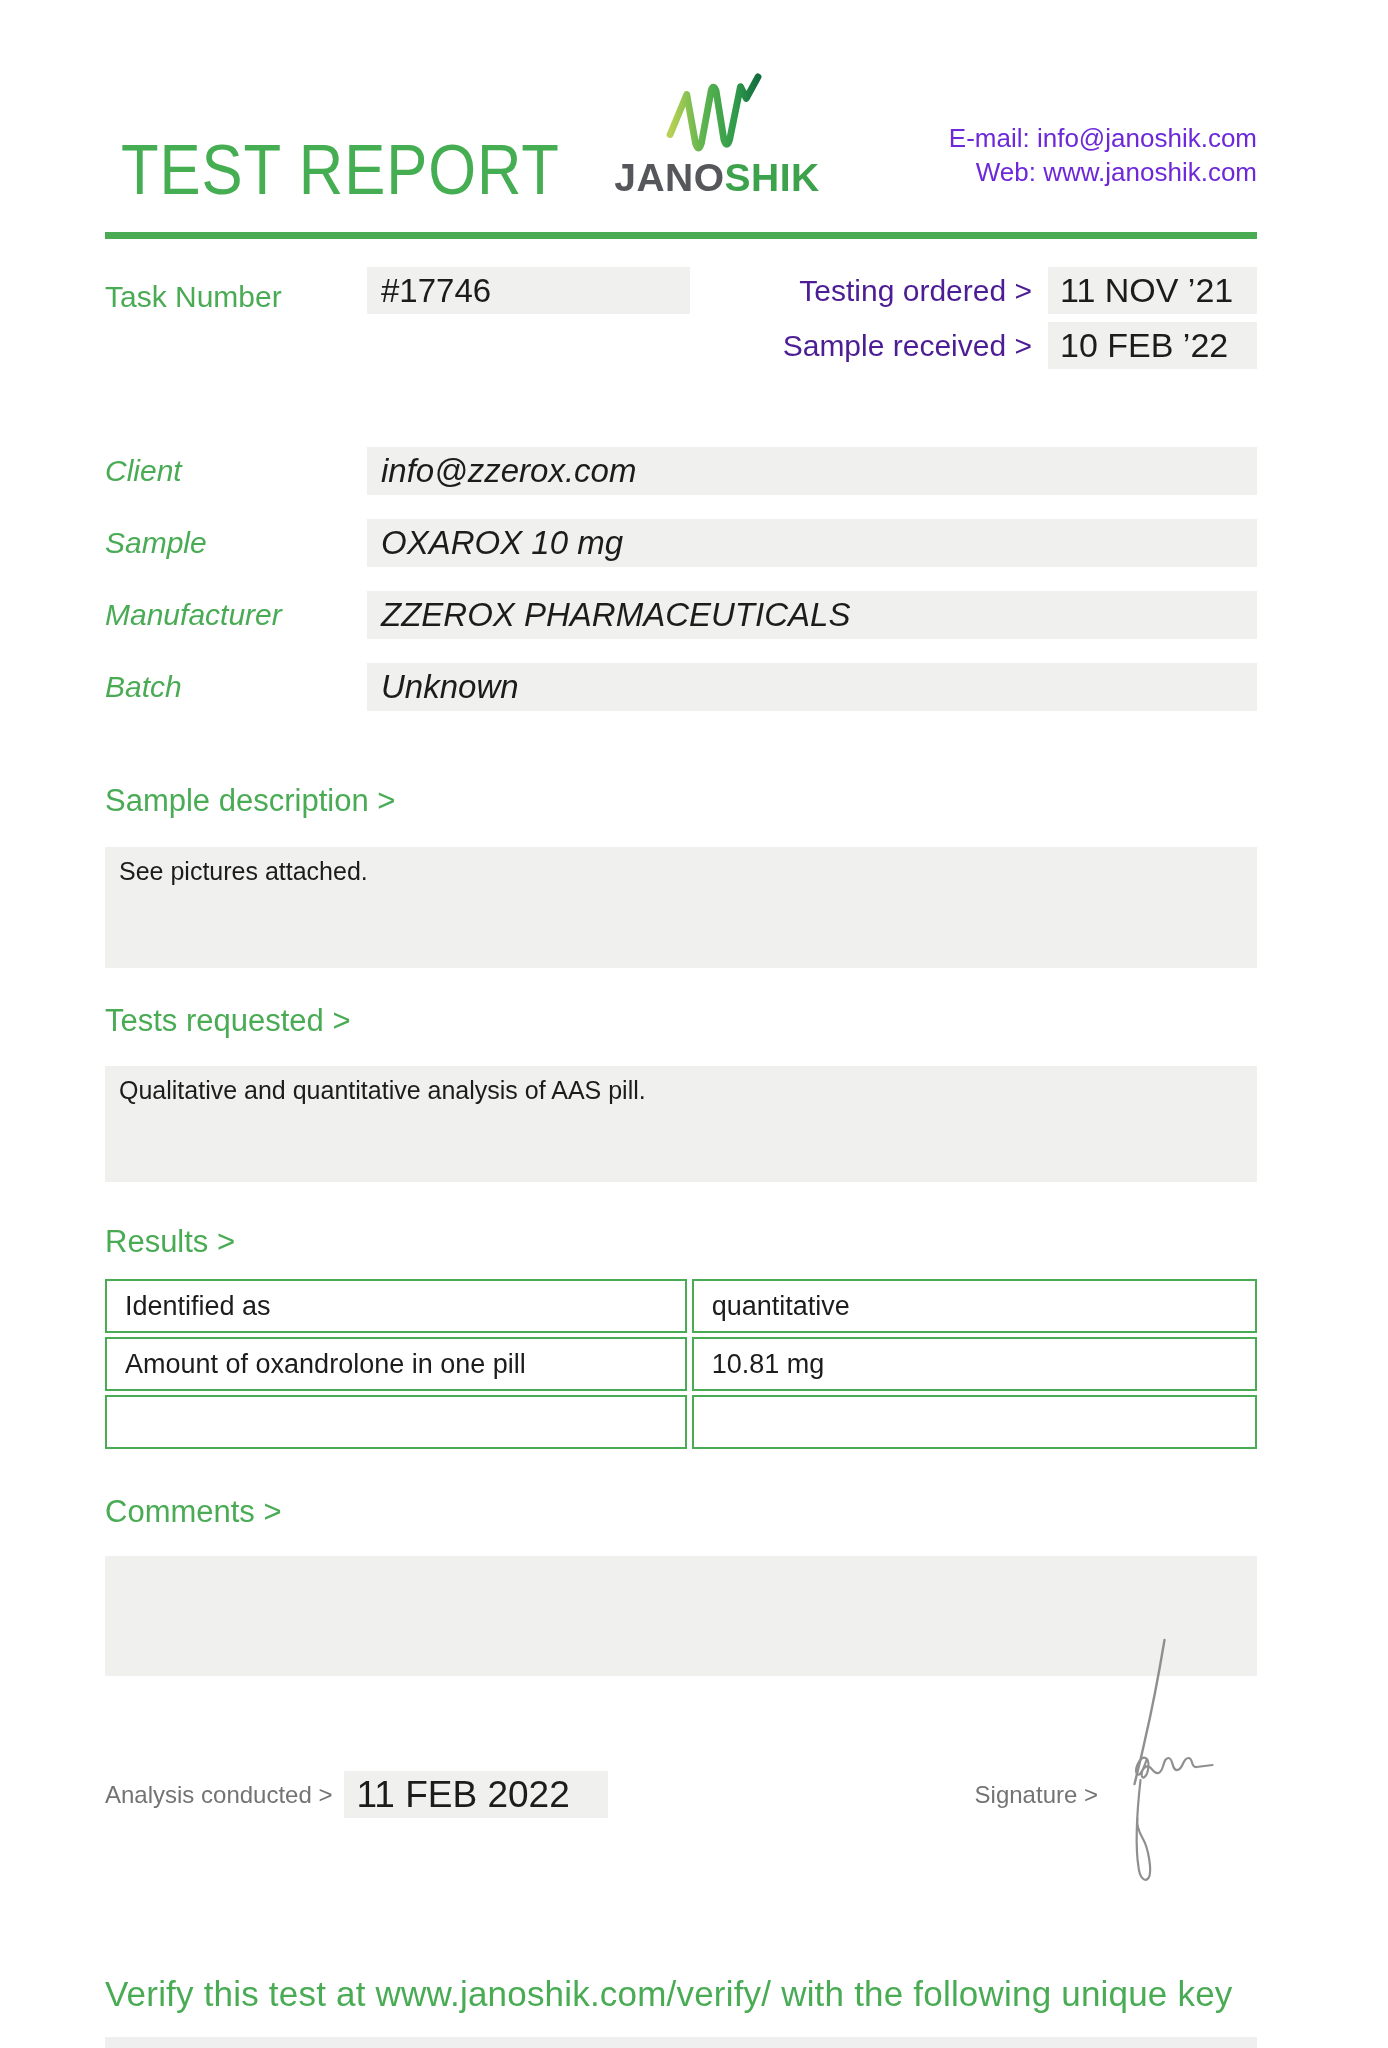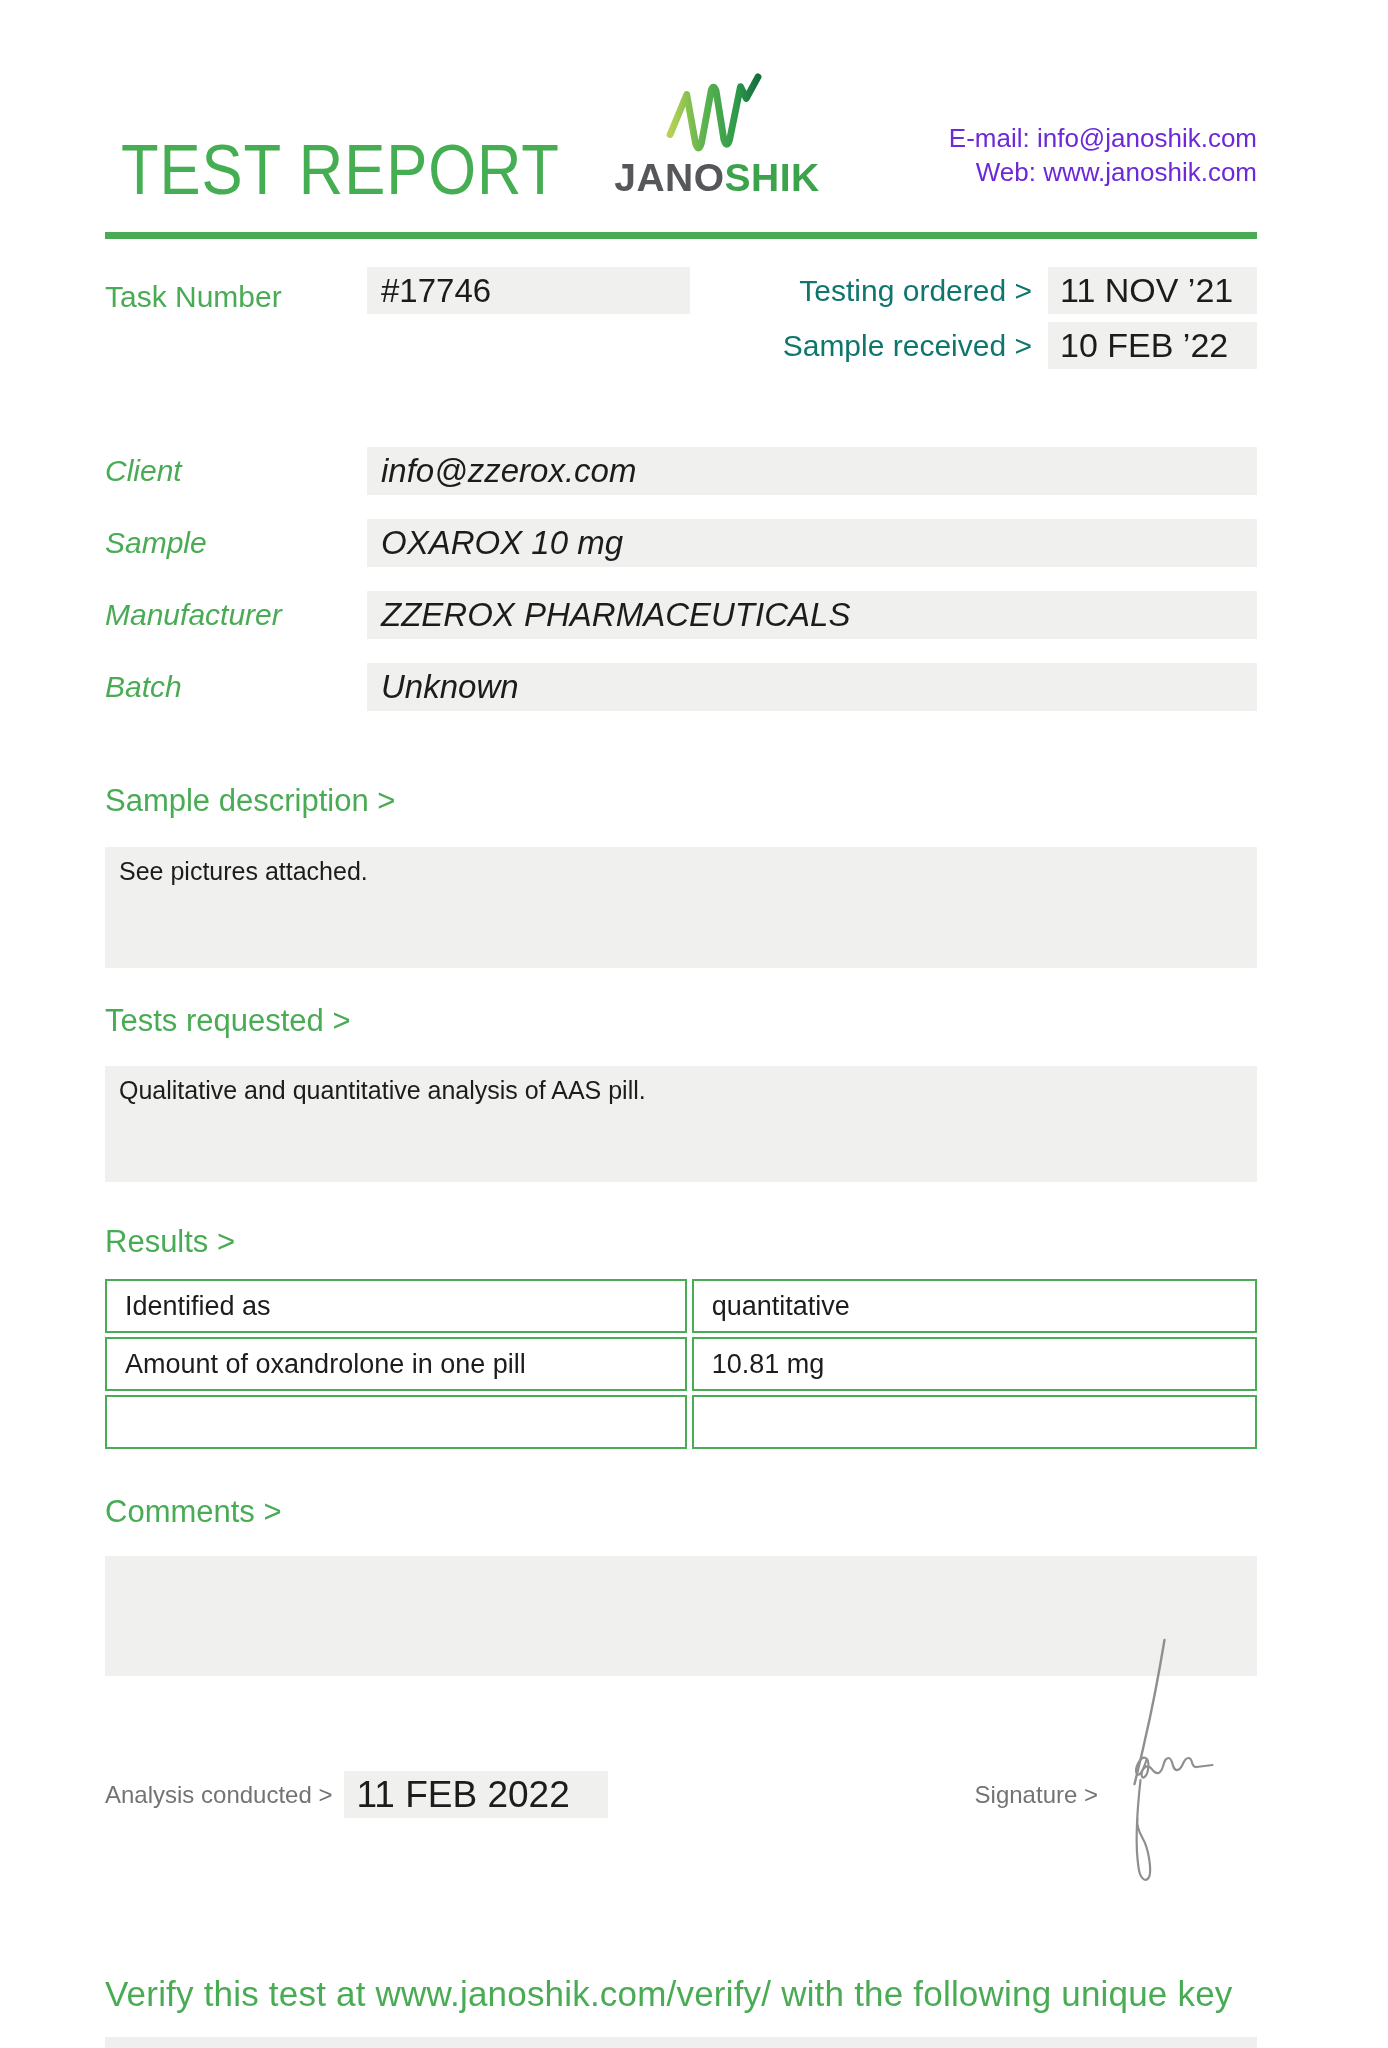--- a/index.html
+++ b/index.html
@@ -34,21 +34,21 @@
 
   
   .taskgrid {
     margin-top:28px;
     display:grid;
     grid-template-columns:262px 323px 1fr 253px 209px;
     grid-auto-rows:47px; row-gap:8px;
   }
   .glabel { color:#4aab55; font-size:30px; display:flex; align-items:center; white-space:nowrap;margin-top:12px; }
   .gvalue { background:#f0f0ef; font-size:33px; display:flex; align-items:center; padding-left:14px; white-space:nowrap; }
-  .dlabel { color:#0f766e; font-size:30px; display:flex; align-items:center; justify-content:flex-end; padding-right:16px; white-space:nowrap; }
+  .dlabel { color:#4c1d95; font-size:30px; display:flex; align-items:center; justify-content:flex-end; padding-right:16px; white-space:nowrap; }
   .dvalue { background:#f0f0ef; font-size:34px; display:flex; align-items:center; padding-left:12px; white-space:nowrap; }
   .gc4 { grid-column:4; }
 
   
   .details { margin-top:78px; display:flex; flex-direction:column; gap:24px;font-style:italic; }
   .drow { display:flex; height:48px; }
   .dlab { width:262px; color:#4aab55; font-size:30px; display:flex; align-items:center; }
   .dval { flex:1; background:#f0f0ef; font-size:33px; display:flex; align-items:center; padding-left:14px; }
 
   

